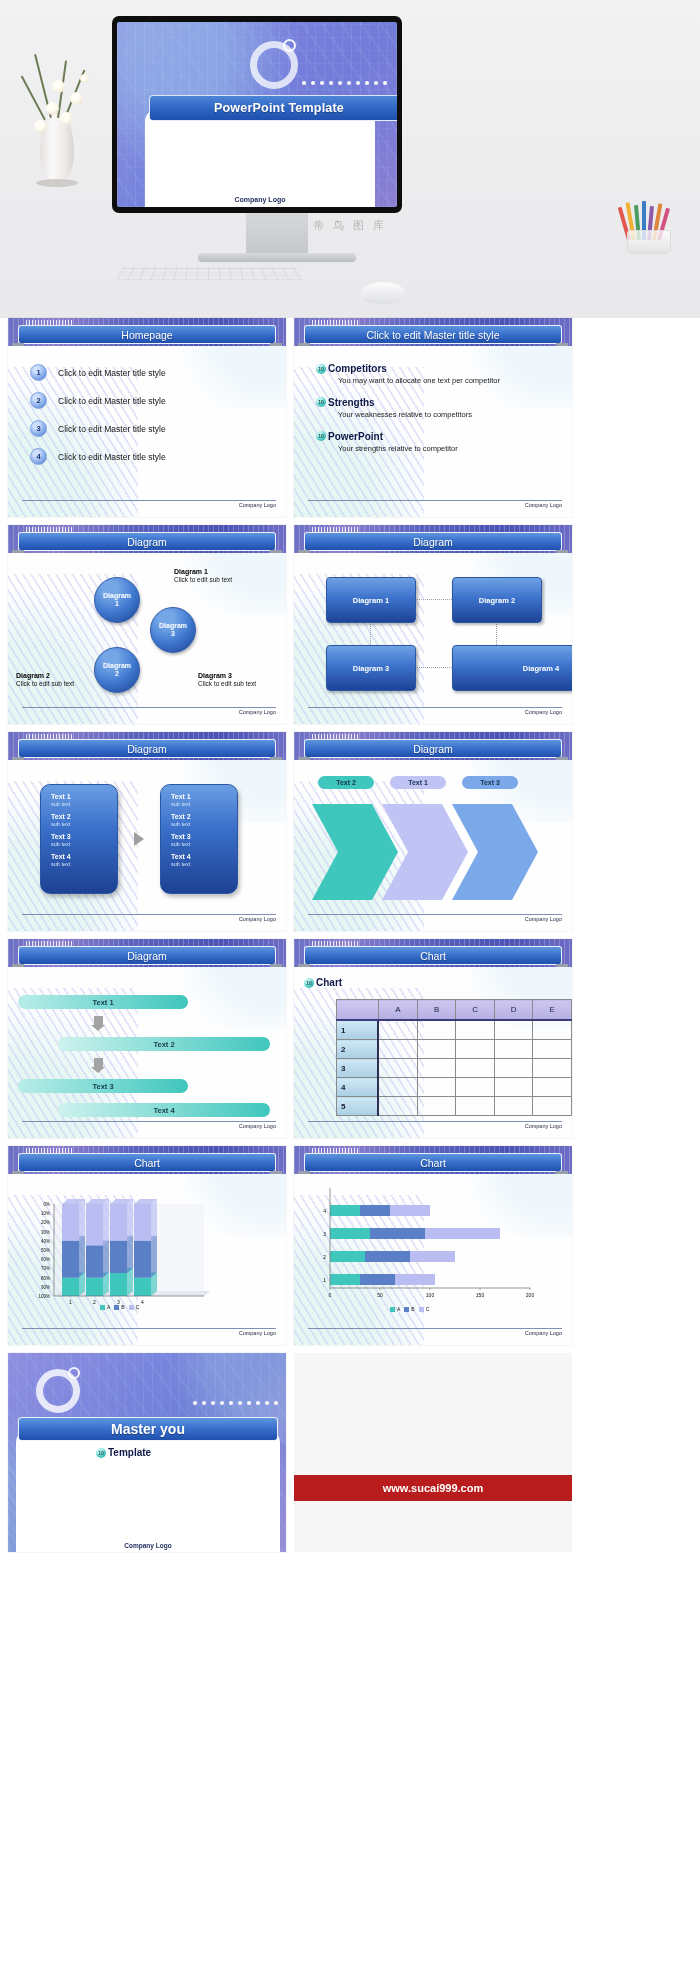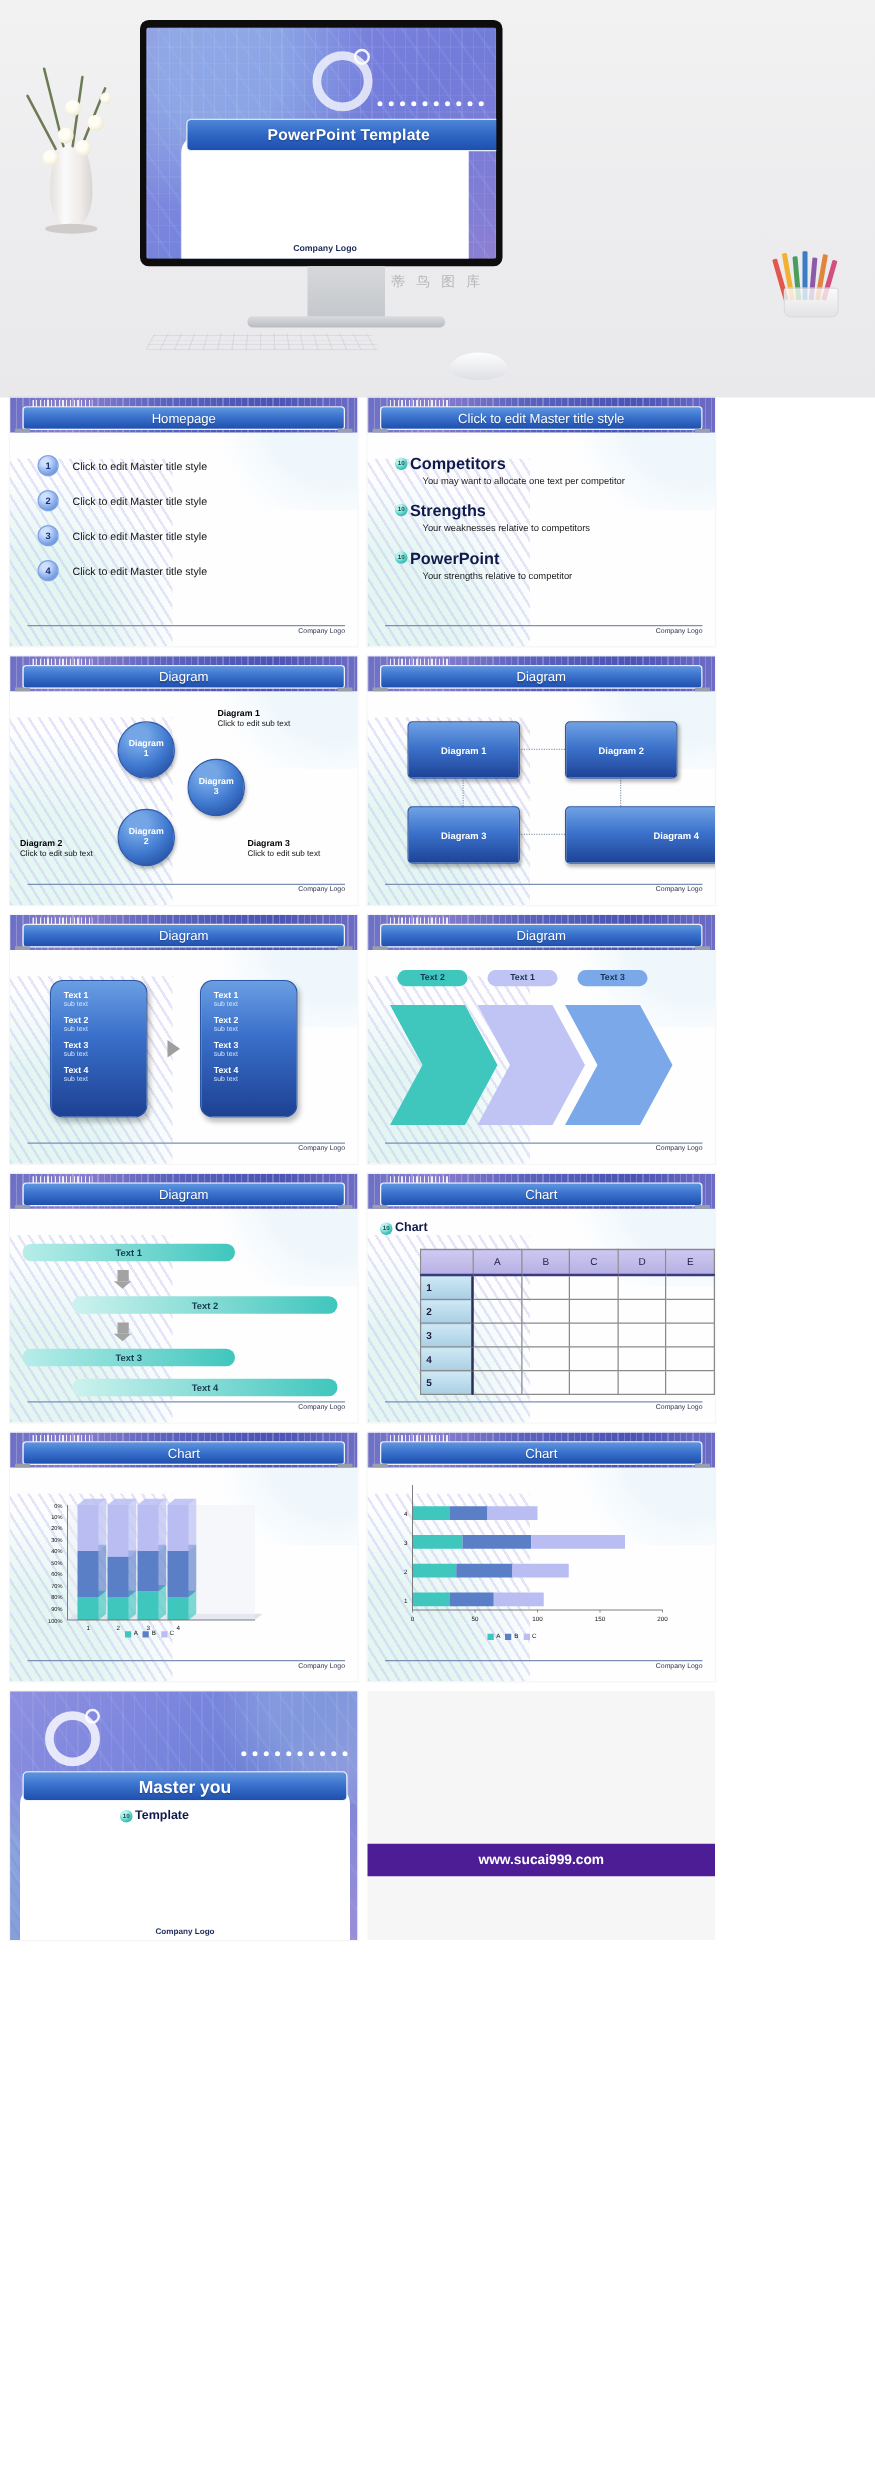--- a/index.html
+++ b/index.html
@@ -85,21 +85,21 @@
     border:1px solid #7fa3e0;display:flex;align-items:center;justify-content:center;
     font-size:7.5px;font-weight:bold;color:#16316e;}
   .ctext{font-size:8.5px;color:#111;}
 
   
   .swot{padding:13px 0 0 22px;}
   .sw-h{display:flex;align-items:center;margin-top:2px;}
   .bullet10{width:10px;height:10px;border-radius:50%;margin-right:2px;flex:0 0 10px;
     background:radial-gradient(circle at 35% 30%,#b8f0ec 0 25%,#49c8c2 60%,#1f9d99 100%);
     font-size:5px;color:#0a4f4c;display:flex;align-items:center;justify-content:center;font-weight:bold;}
-  .sw-h b{font-size:13px;color:#101a4a;}
+  .sw-h b{font-size:10px;color:#101a4a;}
   .sw-p{font-size:7.5px;color:#1b1b1b;margin:2px 0 10px 22px;line-height:1.45;max-width:180px;}
 
   
   .dcircle{position:absolute;border-radius:50%;display:flex;align-items:center;justify-content:center;
     color:#fff;font-size:7px;font-weight:bold;text-align:center;line-height:1.15;
     background:radial-gradient(circle at 35% 25%,#74a6e6 0 18%,#3f78cf 55%,#1b3f8e 100%);
     border:1px solid #2f5aa8;box-shadow:1px 2px 3px rgba(0,0,0,.28);}
   .dlabel{position:absolute;font-size:6.5px;color:#111;line-height:1.35;}
   .dlabel b{font-size:7px;display:block;color:#000;}
 
@@ -142,21 +142,21 @@
   
   .ty-box{position:absolute;left:10px;top:64px;width:258px;height:22px;border-radius:4px;
     background:linear-gradient(180deg,#5e95df 0%,#3a72cd 45%,#1f4fae 100%);
     border:1px solid rgba(255,255,255,.9);display:flex;align-items:center;justify-content:center;}
   .ty-box span{color:#fff;font-size:14px;font-weight:bold;text-shadow:0 1px 1px rgba(0,0,0,.35);}
 
   
   .promo{width:278px;height:199px;position:relative;background:#f6f6f6;}
   .promo-top{position:absolute;left:0;right:0;top:92px;height:30px;background:#4f63c8;display:flex;align-items:center;justify-content:center;}
   .promo-top span{color:#fff;font-size:11px;font-weight:bold;}
-  .promo-bot{position:absolute;left:0;right:0;top:122px;height:26px;background:#4c1d95;display:flex;align-items:center;justify-content:center;}
+  .promo-bot{position:absolute;left:0;right:0;top:122px;height:26px;background:#b91c1c;display:flex;align-items:center;justify-content:center;}
   .promo-bot span{color:#fff;font-size:11px;font-weight:bold;}
 </style>
 </head>
 <body>
 
 <div class="page">
 
   <div class="hero">
     <div class="vase"></div>
     <div class="stem" style="left:57px;top:60px;width:2px;height:58px;transform:rotate(8deg);"></div>

